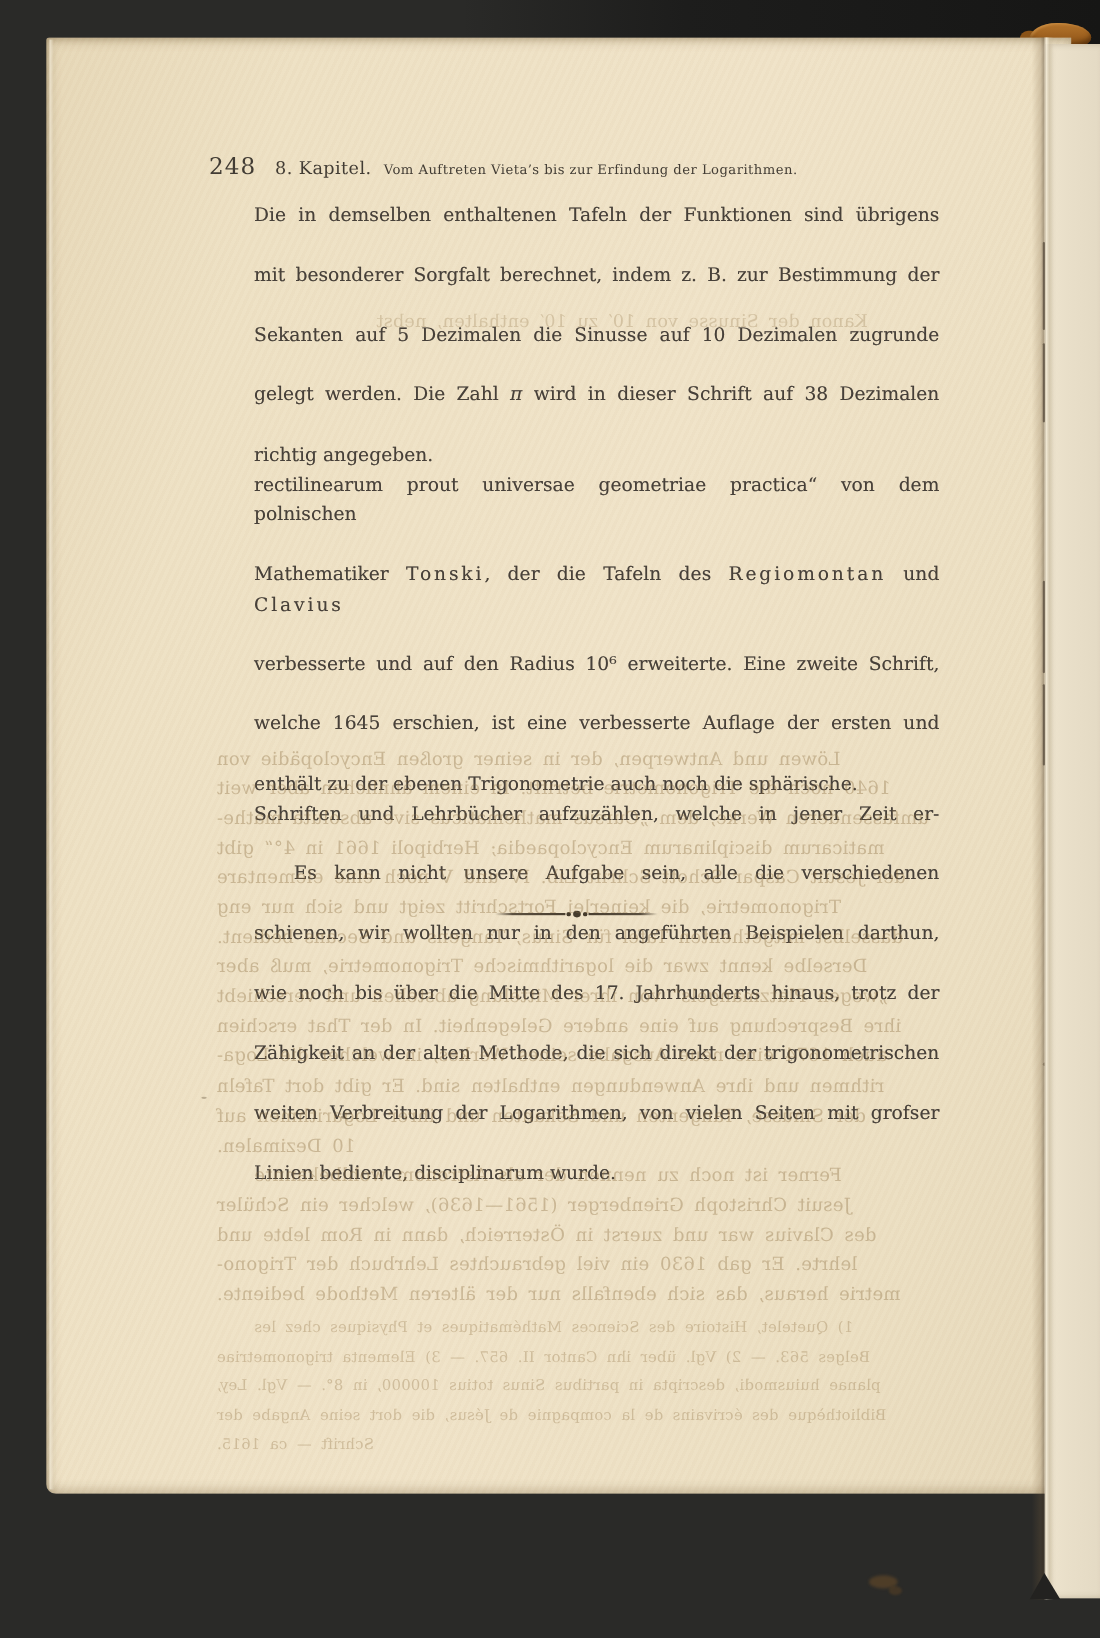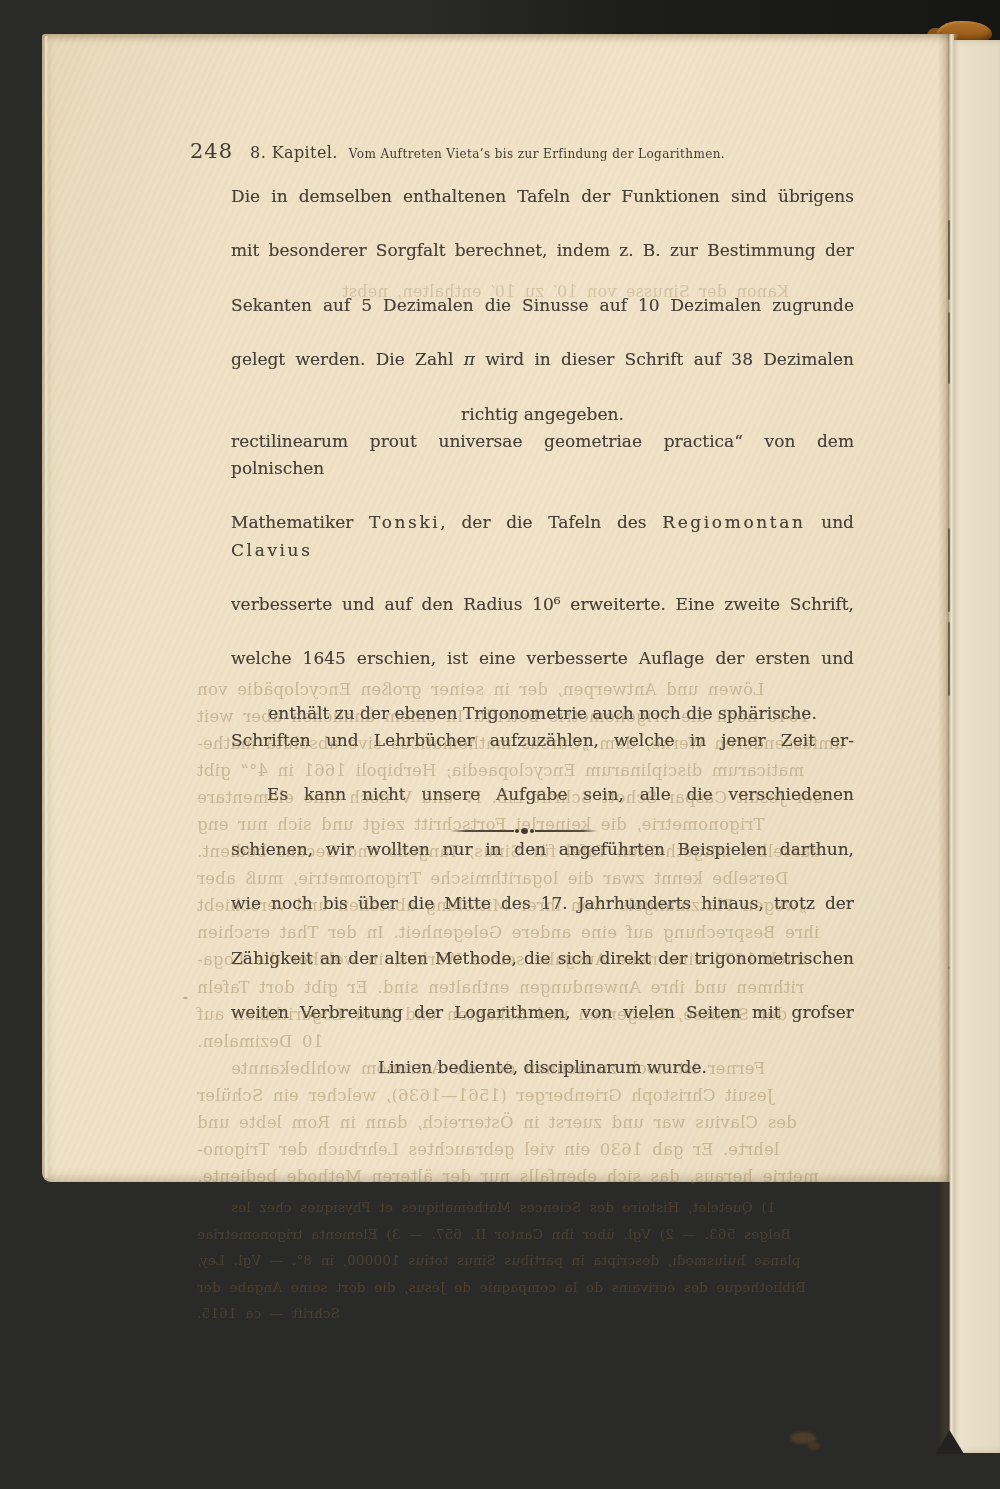--- a/index.html
+++ b/index.html
@@ -13,26 +13,26 @@
   #top-shade{position:absolute;left:420px;top:0;width:580px;height:42px;
     background:linear-gradient(90deg,rgba(20,20,19,0) 0%,#1d1d1c 35%,#161615 100%);}
   
   #spine-band{position:absolute;left:936px;top:21px;width:56px;height:23px;
     background:linear-gradient(180deg,#b5752c 0%,#9c5f1e 55%,#7c4913 100%);
     border-radius:46% 54% 40% 55% / 65% 60% 45% 40%;
     box-shadow:inset 0 -4px 5px rgba(55,28,4,.55), inset 2px 1px 2px rgba(230,170,90,.5);}
   #spine-band-small{position:absolute;left:927px;top:28px;width:16px;height:15px;
     background:#8a5317;border-radius:50% 40% 45% 55%/55% 50% 45% 50%;}
   
-  #page{position:absolute;left:42px;top:34px;width:912px;height:1148px;
+  #page{position:absolute;left:42px;top:34px;width:912px;height:1324px;
     background:
       repeating-linear-gradient(115deg,rgba(120,90,50,.018) 0 3px,rgba(255,255,255,.018) 3px 6px),
       linear-gradient(105deg,#e7d8b8 0%,#eee1c4 18%,#f0e3c8 52%,#ecdfc2 82%,#e6d8ba 100%);
     border-radius:3px 0 0 9px;
-    box-shadow:inset 4px 3px 10px rgba(115,92,58,.28), inset 0 -5px 9px rgba(115,92,58,.22), inset 0 3px 5px rgba(115,92,58,.18);}
+    box-shadow:inset 4px 3px 10px rgba(115,92,58,.28), inset 0 -5px 9px rgba(115,92,58,.22), inset 0 3px 5px rgba(115,92,58,.18);padding-left:20px;}
   
   #page::before{content:"";position:absolute;left:3px;top:2px;bottom:4px;width:4px;
     background:linear-gradient(90deg,rgba(252,245,227,.75),rgba(252,245,227,0));}
   
   #facing-page{position:absolute;left:950px;top:40px;width:50px;height:1413px;
     background:linear-gradient(90deg,#efe5cf 0%,#e9dfc9 40%,#e4dac4 100%);
     box-shadow:inset 4px 0 6px rgba(110,90,60,.3);}
   
   #gutter-crease{position:absolute;left:938px;top:34px;width:20px;height:1420px;
     background:linear-gradient(90deg,rgba(140,115,80,0) 0%,rgba(120,95,62,.25) 40%,rgba(82,64,42,.42) 53%,rgba(248,240,220,.85) 66%,rgba(205,192,164,.45) 80%,rgba(140,115,80,0) 100%);}
@@ -49,21 +49,21 @@
   #page-number{font-size:21px;letter-spacing:1px;}
   #chapter-label{font-size:16px;margin-left:17px;letter-spacing:.4px;}
   #chapter-title{font-size:12px;margin-left:11px;letter-spacing:.4px;}
   
   #body-text{position:absolute;left:155px;top:149px;width:657px;
     font-size:17px;line-height:27.2px;color:#474039;
     text-shadow:0 0 .5px rgba(71,64,57,.45);}
   .tl{white-space:normal;margin-left:34px;}
   .jl{text-align:justify;}
   .jl::after{content:"";display:inline-block;width:100%;height:0;}
-  .ll{text-align:center;}
+  .ll{text-align:left;}
   .ind{text-indent:36px;}
   .sp{letter-spacing:2.6px;}
   .it{font-style:italic;}
   
   #divider{position:absolute;left:408px;top:792px;width:148px;height:10px;
     display:flex;align-items:center;}
   .dv-line{flex:1;height:1.5px;}
   #dv-left{background:linear-gradient(90deg,rgba(74,63,48,0),rgba(74,63,48,.9) 25%,#4a3f30 100%);}
   #dv-right{background:linear-gradient(270deg,rgba(74,63,48,0),rgba(74,63,48,.9) 25%,#4a3f30 100%);}
   .dv-dot{background:#453b2c;border-radius:50%;margin:0 1px;flex:0 0 auto;}

